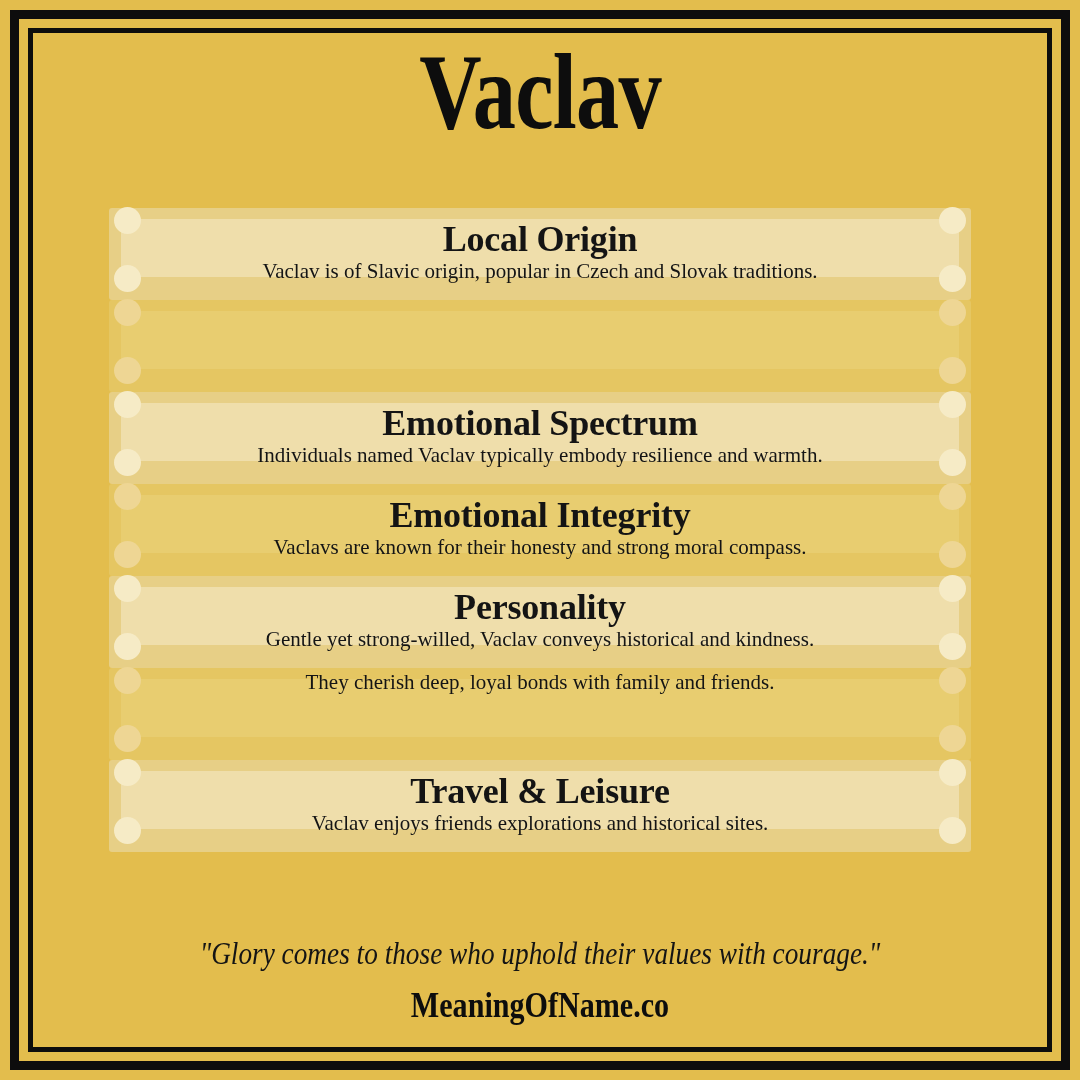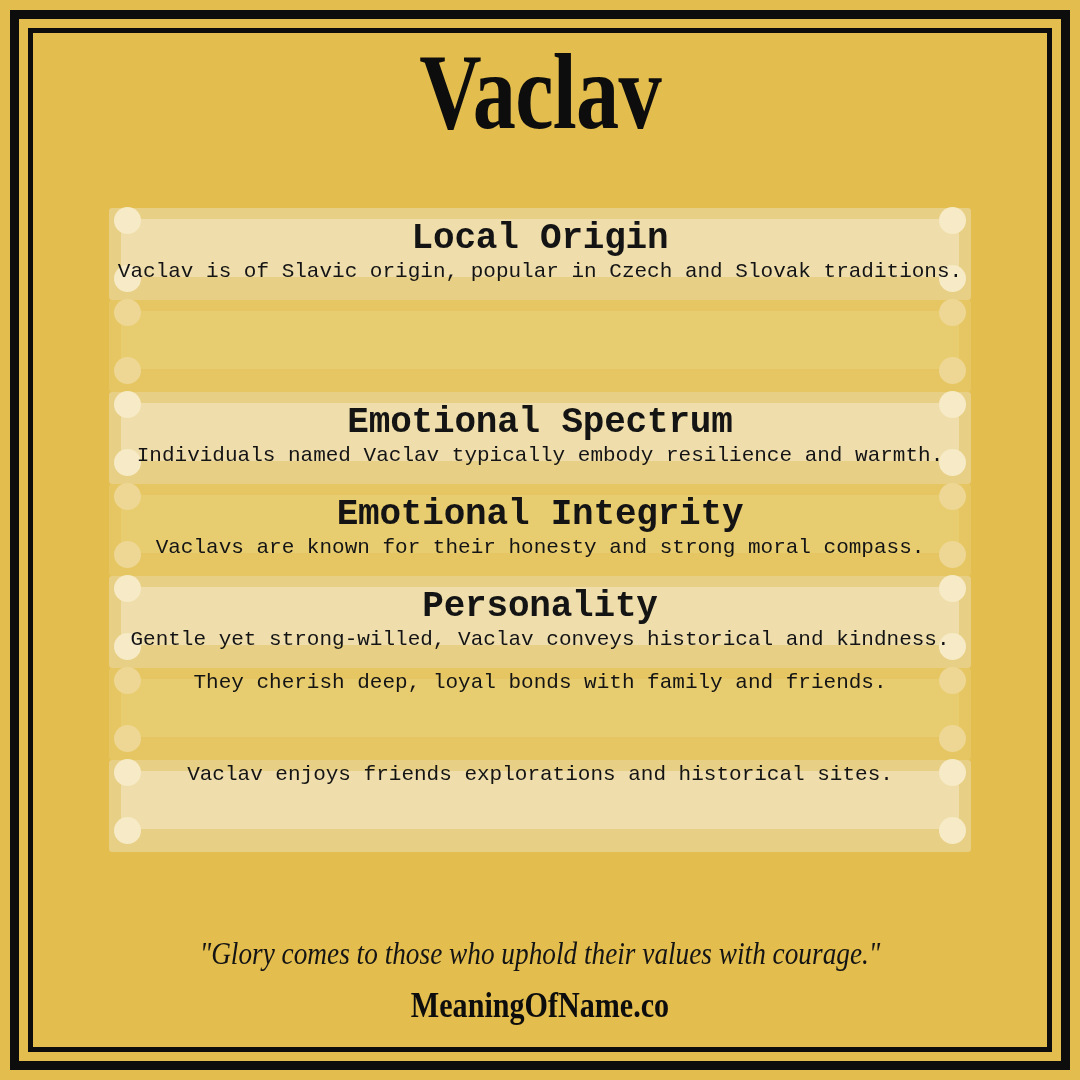--- a/index.html
+++ b/index.html
@@ -101,30 +101,30 @@
   .dot.br{ right:5px; top:57px; }
 
   .card-text{
     position:absolute;
     left:0; top:0;
     width:862px;
     text-align:center;
     color:#141414;
   }
   .card-heading{
-    font-family:Liberation Mono, monospace;
+    font-family:Liberation Serif, serif;
     font-weight:700;
     font-size:36px;
     line-height:36px;
     padding-top:13px;
     letter-spacing:-0.2px;
     white-space:nowrap;
   }
   .card-body{
-    font-family:Liberation Mono, monospace;
+    font-family:Liberation Serif, serif;
     font-weight:400;
     font-size:21px;
     line-height:21px;
     margin-top:4px;
     white-space:nowrap;
   }
 
   
   #quote{
     position:absolute;
@@ -235,20 +235,21 @@
           </div>
         </div>
         <div class="card light">
           <div class="card-outer"></div>
           <div class="card-inner"></div>
           <div class="dot tl"></div>
           <div class="dot tr"></div>
           <div class="dot bl"></div>
           <div class="dot br"></div>
           <div class="card-text">
+            <div class="card-heading">Travel &amp; Leisure</div>
             <div class="card-body">Vaclav enjoys friends explorations and historical sites.</div>
           </div>
         </div>
       </div>
 
     <div id="quote">"Glory comes to those who uphold their values with courage."</div>
 
     <div id="brand">MeaningOfName.co</div>
 
   </div>

